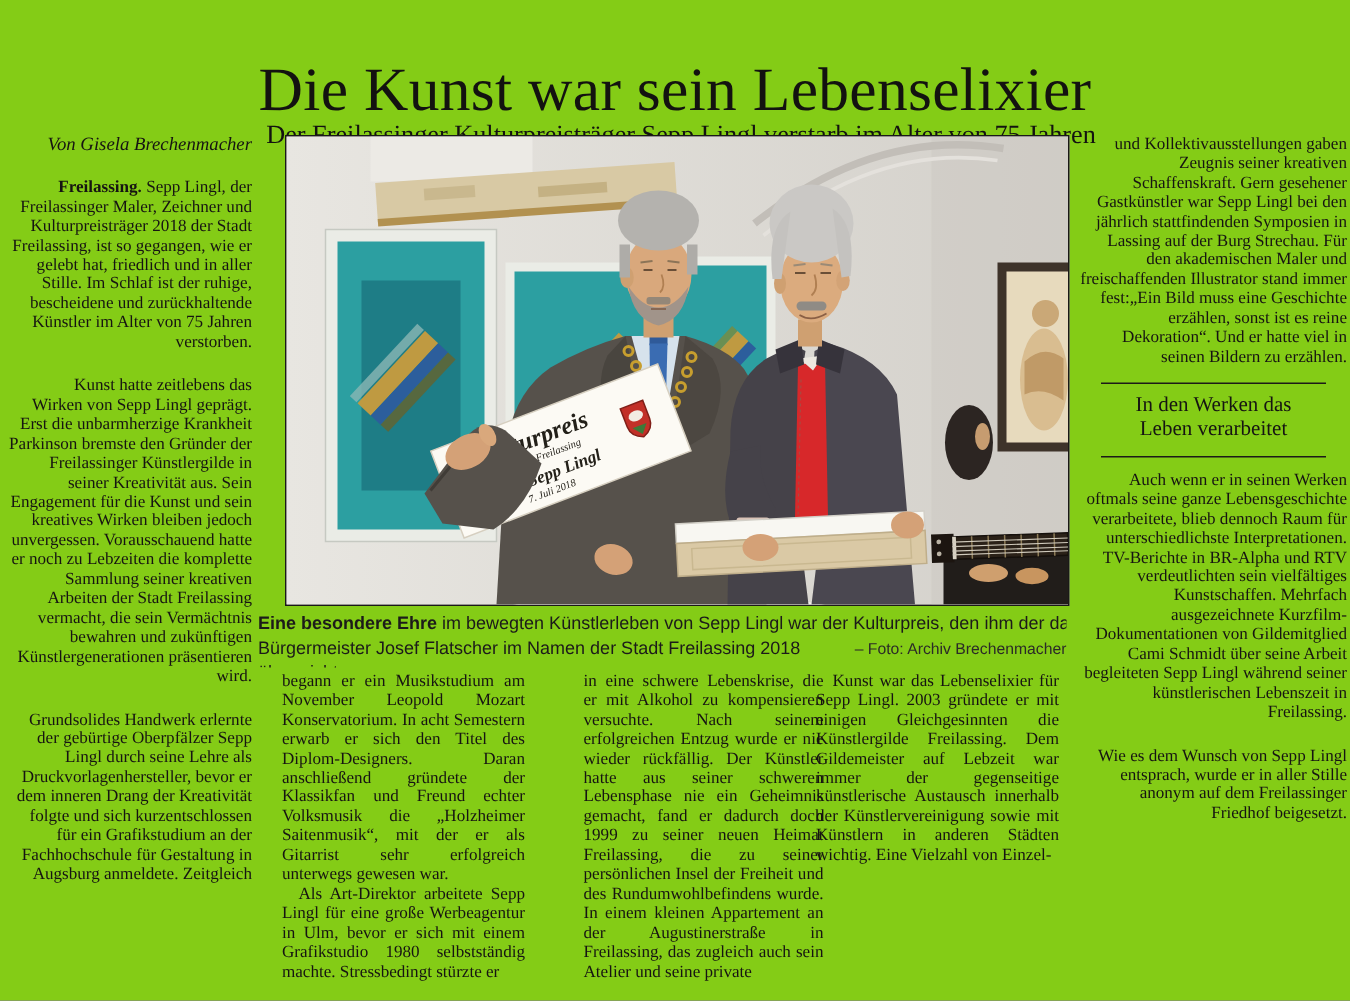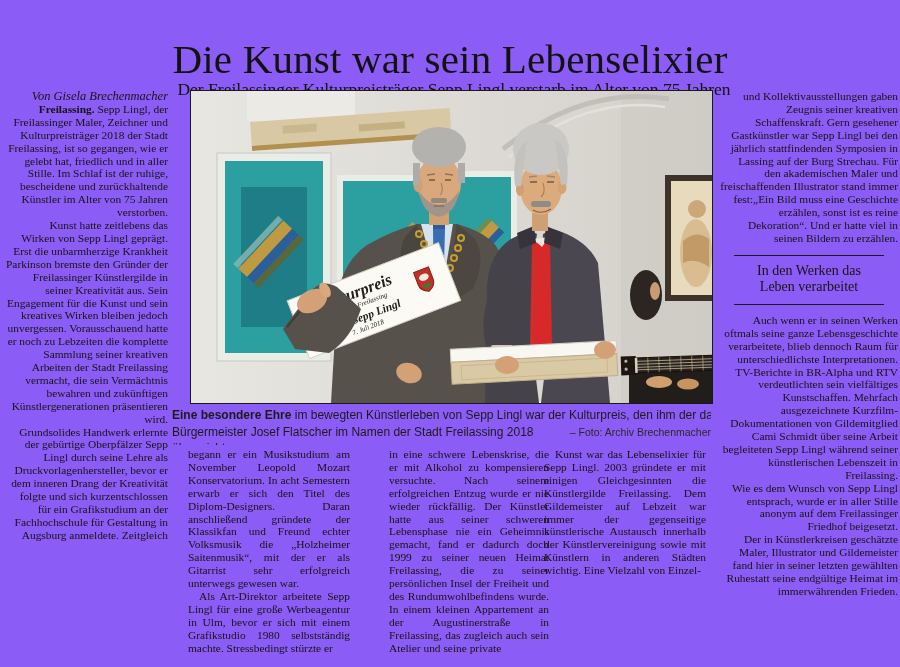--- a/index.html
+++ b/index.html
@@ -1,26 +1,26 @@
 <!DOCTYPE html>
 <html lang="de"><head>
 <meta charset="utf-8">
 <style>
   html,body{margin:0;padding:0;background:#888;}
-  .page{position:relative;width:900px;height:667px;background:#8b5cf6;margin:0 auto;
+  .page{position:relative;width:900px;height:667px;background:#84cc16;margin:0 auto;
         font-family:"Liberation Serif",serif;color:#161412;overflow:hidden;}
   .headline{position:absolute;top:8px;left:0;width:900px;text-align:center;
             font-size:41px;font-weight:500;letter-spacing:.2px;color:#131210;}
   .subheadline{position:absolute;top:64px;left:4px;width:900px;text-align:center;
                font-size:17.5px;font-weight:500;color:#131210;}
   .col{position:absolute;top:90px;height:575px;overflow:hidden;
        font-size:11.4px;line-height:12.9px;text-align:justify;}
   .col p{margin:0;padding:0;hyphens:auto;text-align:right;-webkit-hyphens:auto;}
   .col p.ind{text-indent:11px;}
-  .col p + p{margin-top:0;}
+  .col p + p{margin-top:16px;}
   .col1{left:4px;width:164px;}
   .col5{left:720px;width:178px;}
   .bcol{position:absolute;top:448px;height:219px;overflow:hidden;
         font-size:11.4px;line-height:12.9px;text-align:justify;}
   .bcol p{margin:0;hyphens:auto;-webkit-hyphens:auto;}
   .bcol p.ind{text-indent:11px;}
   .col2{left:188px;width:162px;}
   .col3{left:389px;width:160px;}
   .col4{left:544px;width:162px;}
   .byline{font-style:italic;font-size:12.5px;margin:2px 0 12px 0;text-align:left;}
@@ -278,16 +278,15 @@
   </div>
 
   <div class="col col5">
     <p>und Kollektivausstellungen gaben Zeugnis seiner kreativen Schaffenskraft. Gern gesehener Gastkünstler war Sepp Lingl bei den jährlich stattfindenden Symposien in Lassing auf der Burg Strechau. Für den akademischen Maler und freischaffenden Illustrator stand immer fest:„Ein Bild muss eine Geschichte erzählen, sonst ist es reine Dekoration“. Und er hatte viel in seinen Bildern zu erzählen.</p>
     <div class="crosshead">
       <span>In den Werken das</span><br>
       <span>Leben verarbeitet</span>
     </div>
     <p class="ind">Auch wenn er in seinen Werken oftmals seine ganze Lebensgeschichte verarbeitete, blieb dennoch Raum für unterschiedlichste Interpretationen. TV-Berichte in BR-Alpha und RTV verdeutlichten sein vielfältiges Kunstschaffen. Mehrfach ausgezeichnete Kurzfilm-Dokumentationen von Gildemitglied Cami Schmidt über seine Arbeit begleiteten Sepp Lingl während seiner künstlerischen Lebenszeit in Freilassing.</p>
     <p class="ind">Wie es dem Wunsch von Sepp Lingl entsprach, wurde er in aller Stille anonym auf dem Freilassinger Friedhof beigesetzt.</p>
-    <p class="ind">Der in Künstlerkreisen geschätzte Maler, Illustrator und Gildemeister fand hier in seiner letzten gewählten Ruhestatt seine endgültige Heimat im immerwährenden Frieden.</p>
   </div>
 
 </div>
 
 </body></html>

